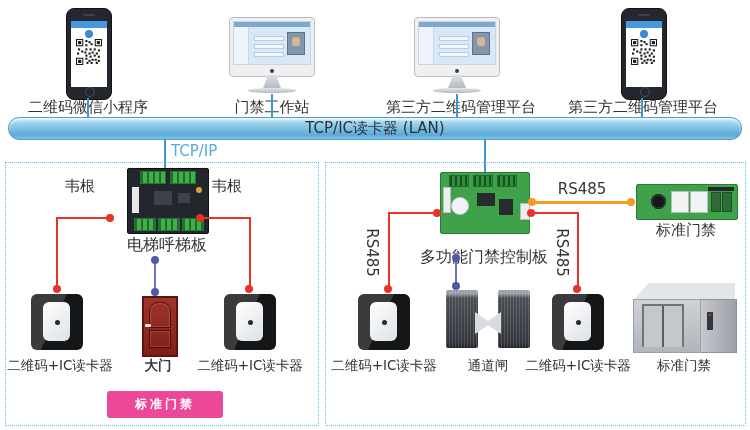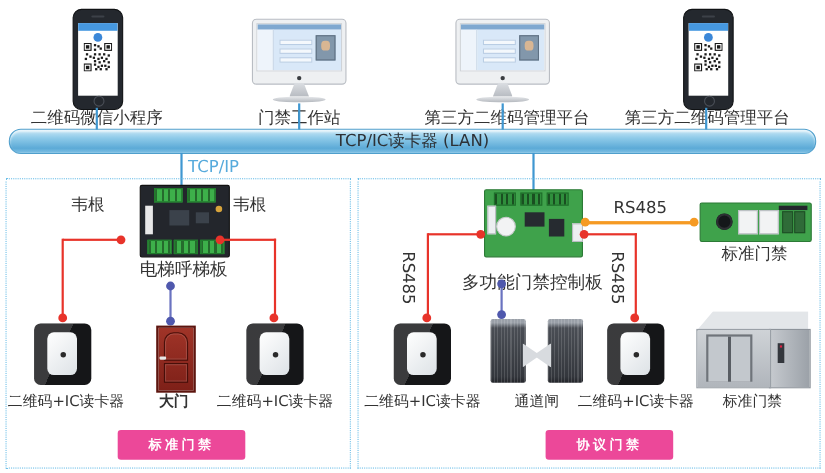--- a/index.html
+++ b/index.html
@@ -396,15 +396,14 @@
         <div class="elev-doors"></div>
       </div>
     </div>
   </div>
 
   <div class="abs lbl lbl-sm" style="left:324px;top:358px;width:120px;">二维码+IC读卡器</div>
   <div class="abs lbl lbl-sm" style="left:448px;top:358px;width:80px;">通道闸</div>
   <div class="abs lbl lbl-sm" style="left:518px;top:358px;width:120px;">二维码+IC读卡器</div>
   <div class="abs lbl lbl-sm" style="left:624px;top:358px;width:120px;">标准门禁</div>
 
-  <div class="abs banner" style="left:496px;top:391px;width:116px;height:27px;">协议门禁</div>
 
 </div>
 
 </body></html>

